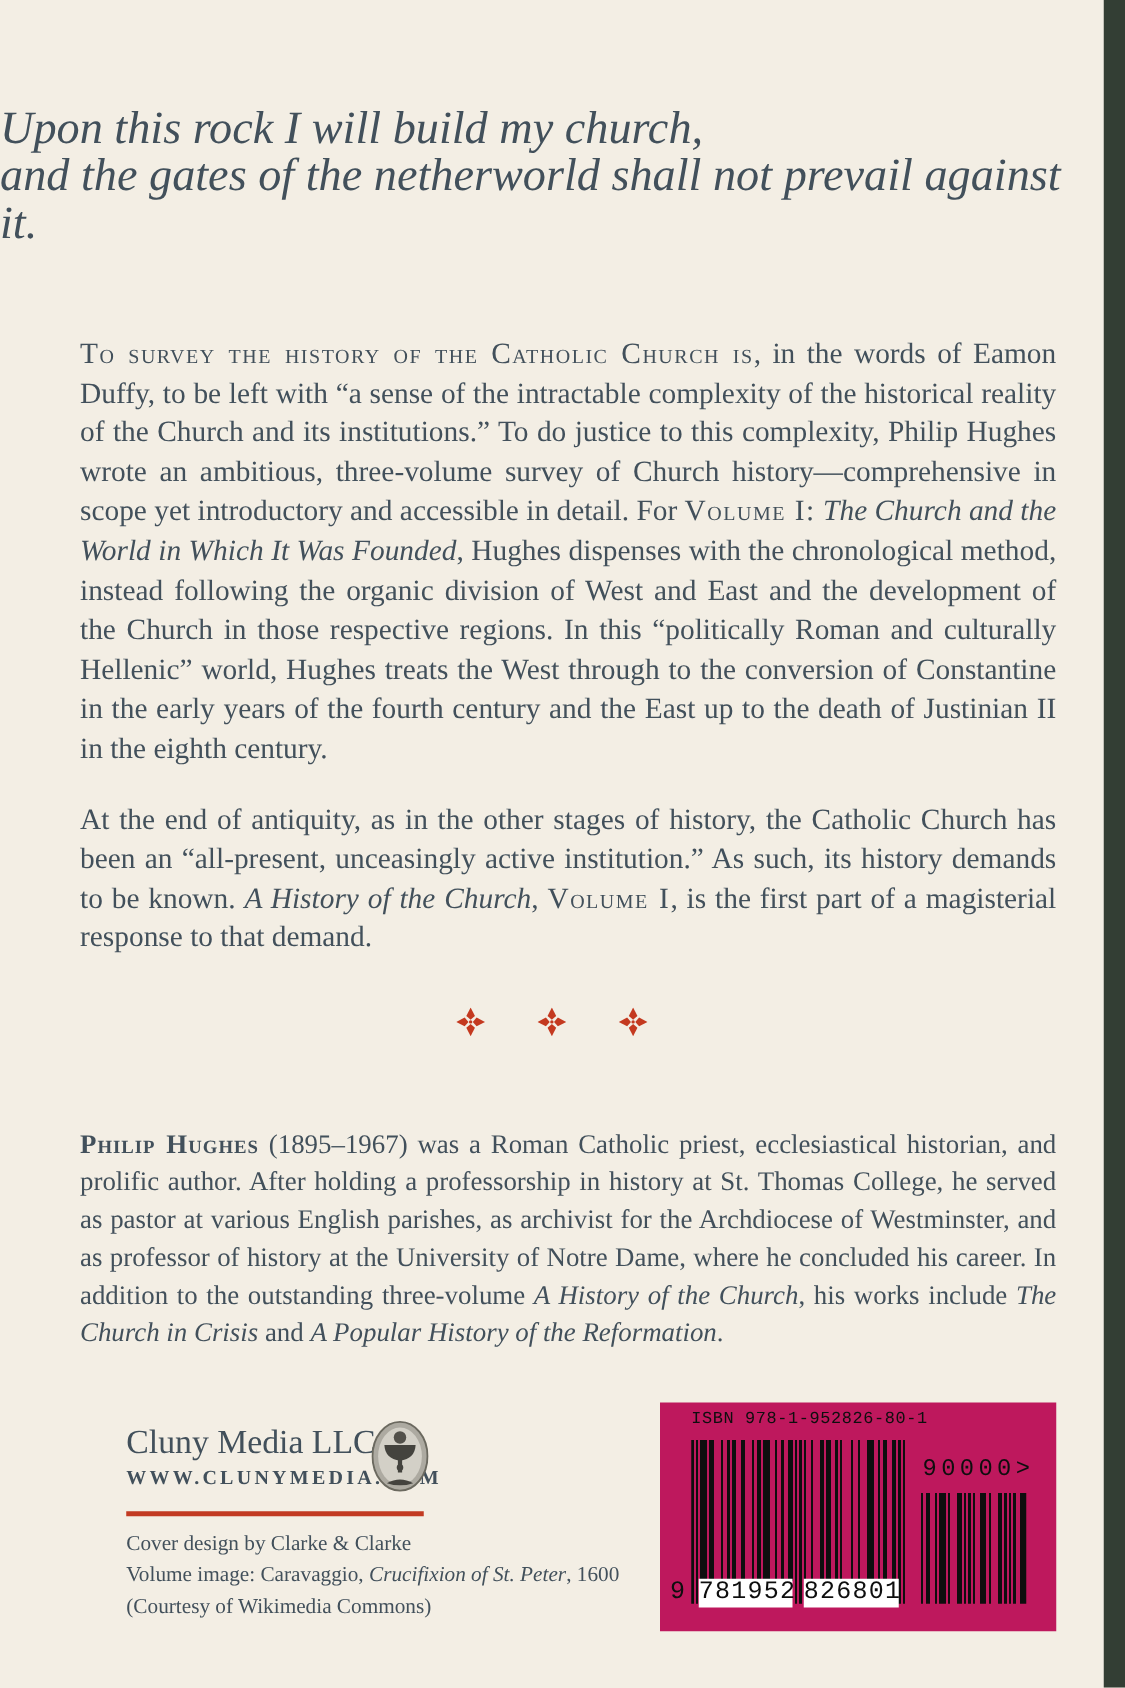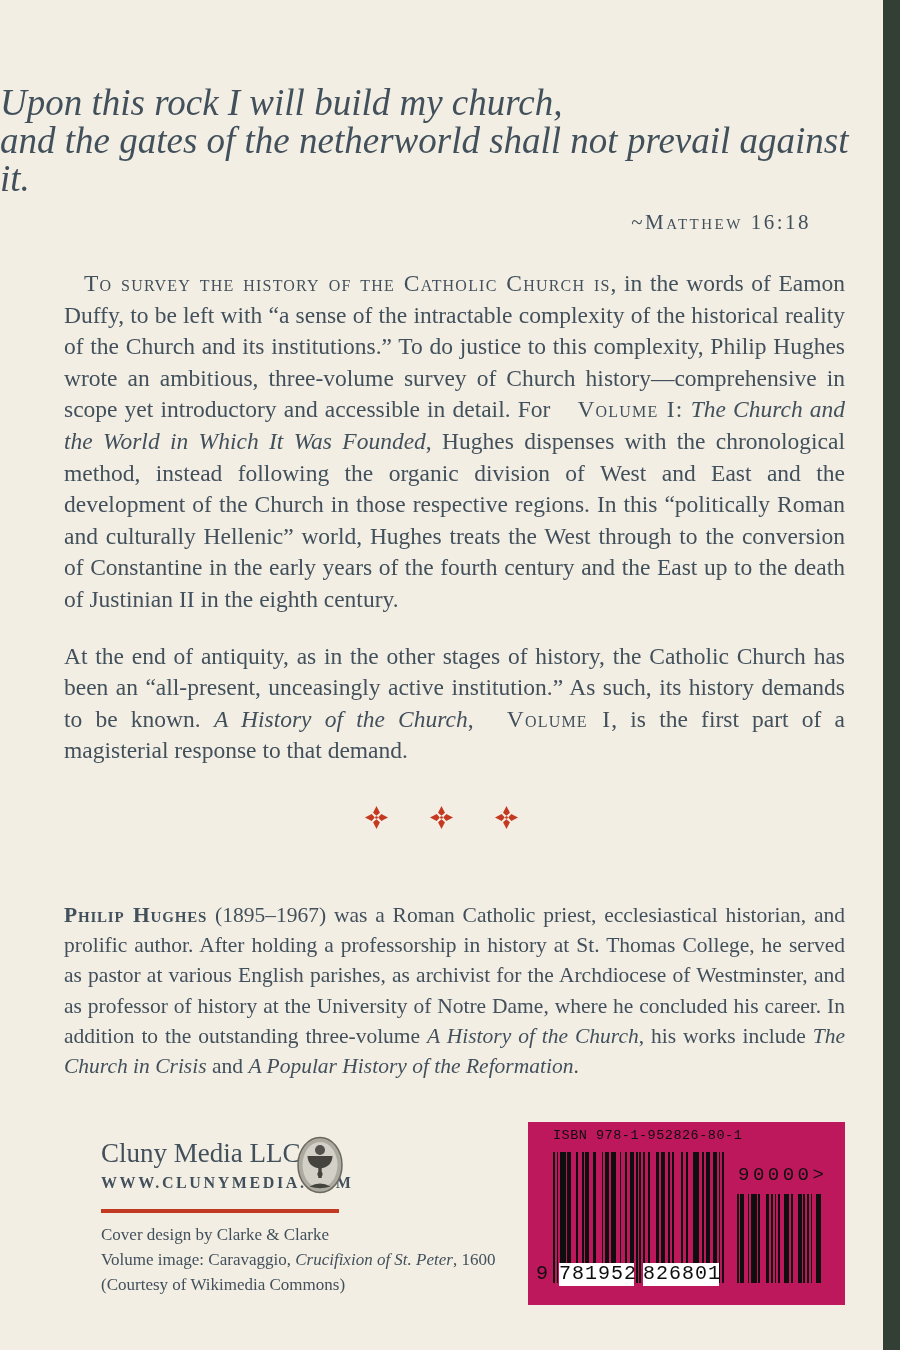--- a/index.html
+++ b/index.html
@@ -22,21 +22,21 @@
     font-variant:small-caps;font-size:21px;letter-spacing:2.5px;
   }
   
   .description{position:absolute;top:268px;left:64px;width:781px;}
   .para{
     text-align:justify;font-size:23.5px;line-height:31.6px;margin:0;
   }
   .para + .para{margin-top:25px;}
   .seg-normal{}
   .seg-italic{font-style:italic;}
-  .seg-smallcaps{font-variant:small-caps;letter-spacing:1.2px;margin-left:20px;}
+  .seg-smallcaps{font-variant:small-caps;letter-spacing:1.2px;}
   .seg-smallcaps-bold{font-variant:small-caps;font-weight:bold;letter-spacing:0.8px;}
   
   .ornaments{
     position:absolute;top:806px;left:0;width:883px;
     display:flex;justify-content:center;gap:42px;
   }
   .ornaments svg{display:block;}
   
   .bio{position:absolute;top:900px;left:64px;width:781px;}
   .bio .para{font-size:21.5px;line-height:30.2px;}
@@ -76,21 +76,20 @@
   }
 </style>
 </head>
 <body style="background: rgb(243, 238, 228); color: rgb(66, 80, 91);">
 
 <div class="spine" style="background: rgb(51, 62, 52);"></div>
 
 <div class="epigraph">
   <div class="line">Upon this rock I will build my church,</div>
   <div class="line">and the gates of the netherworld shall not prevail against it.</div>
-  <div class="attribution">~Matthew 16:18</div>
 </div>
 
 <div class="description">
   <p class="para"><span class="seg-smallcaps">To survey the history of the Catholic Church is</span><span class="seg-normal">, in the words of Eamon Duffy, to be left with “a sense of the intractable complexity of the historical reality of the Church and its institutions.” To do justice to this complexity, Philip Hughes wrote an ambitious, three-volume survey of Church history—comprehensive in scope yet introductory and accessible in detail. For </span><span class="seg-smallcaps">Volume I:</span><span class="seg-italic"> The Church and the World in Which It Was Founded</span><span class="seg-normal">, Hughes dispenses with the chronological method, instead following the organic division of West and East and the development of the Church in those respective regions. In this “politically Roman and culturally Hellenic” world, Hughes treats the West through to the conversion of Constantine in the early years of the fourth century and the East up to the death of Justinian II in the eighth century.</span></p>
   <p class="para"><span class="seg-normal">At the end of antiquity, as in the other stages of history, the Catholic Church has been an “all-present, unceasingly active institution.” As such, its history demands to be known. </span><span class="seg-italic">A History of the Church</span><span class="seg-normal">, </span><span class="seg-smallcaps">Volume I</span><span class="seg-normal">, is the first part of a magisterial response to that demand.</span></p>
 </div>
 
 <div class="ornaments">
   <svg width="23" height="23" viewBox="0 0 24 24">
     <g class="fleuron-fill" fill="#c4391f">

